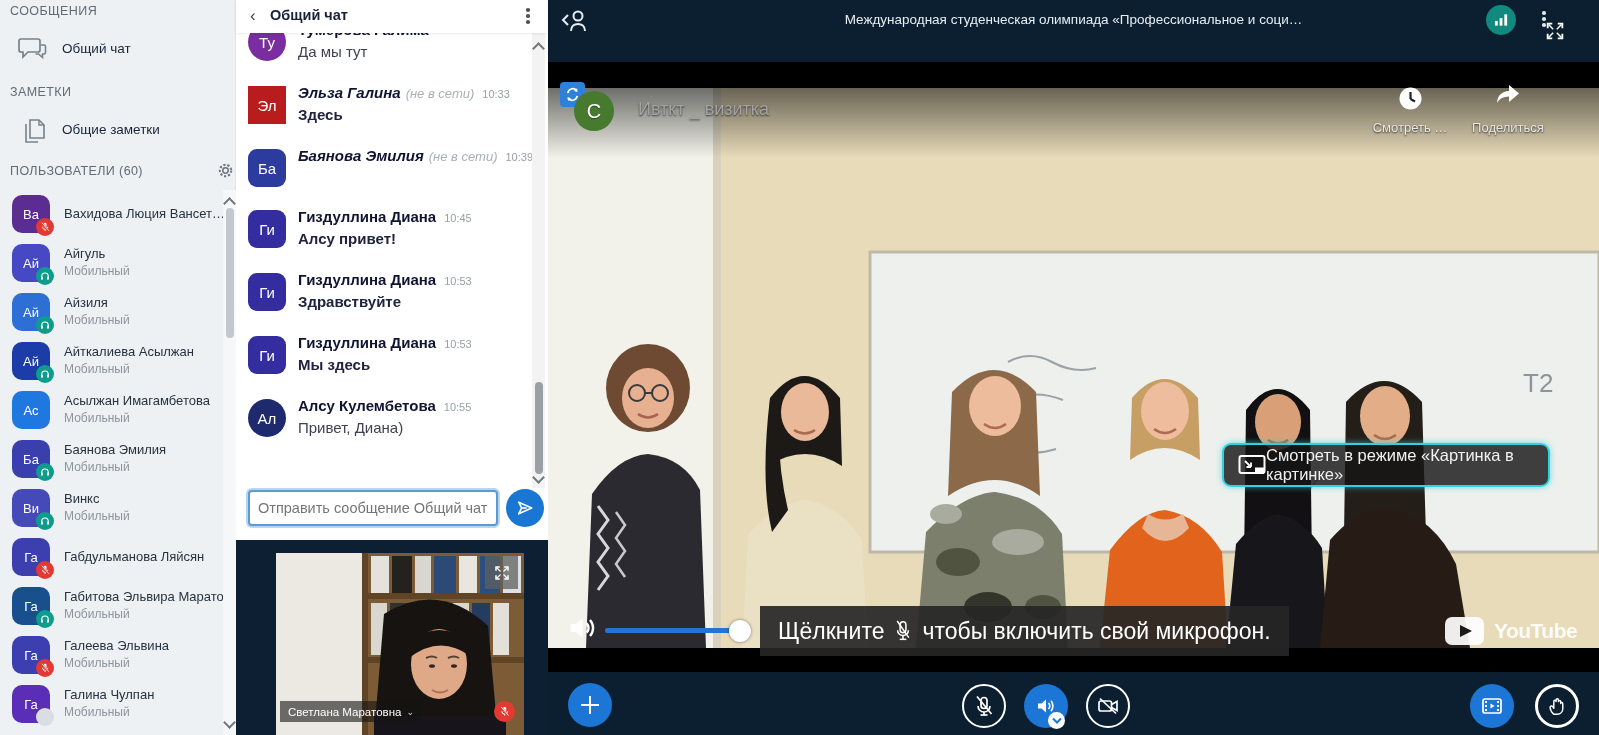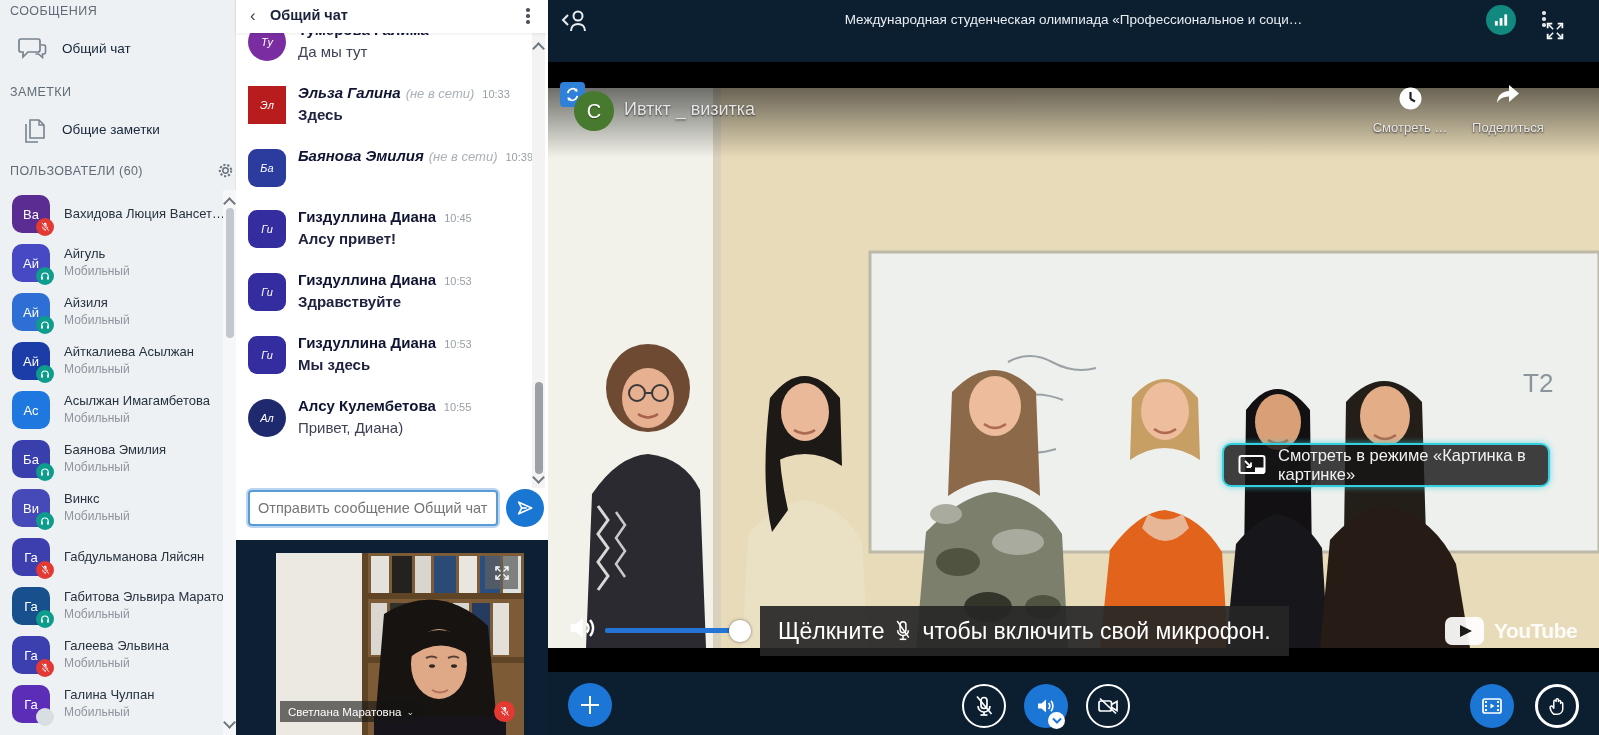--- a/index.html
+++ b/index.html
@@ -37,22 +37,22 @@
                  z-index:5; box-shadow:0 1px 3px rgba(0,0,0,.08); }
   #chat-title { position:absolute; left:34px; top:7px; font-size:14.5px; font-weight:bold; color:#19203a; }
   #chat-back { position:absolute; left:14px; top:6px; font-size:17px; color:#3a4350; cursor:pointer; }
   .dots { display:flex; flex-direction:column; gap:2.5px; cursor:pointer; }
   .dots i { width:3.5px; height:3.5px; border-radius:50%; background:#4a525a; }
   #chat-menu { position:absolute; left:290px; top:8px; }
 
   #msgs { position:absolute; left:0; top:33px; width:296px; height:457px; overflow:hidden; }
   .msg { display:flex; padding:0 0 21px 12px; }
   .msg:first-child { margin-top:-12px; }
-  .mavatar { flex:0 0 38px; width:38px; height:38px; margin-top:2px; color:#fff; font-size:11px;
-             display:flex; align-items:center; justify-content:center;font-style:italic; }
+  .mavatar { flex:0 0 38px; width:38px; height:38px; margin-top:2px; color:#fff; font-size:15px;
+             display:flex; align-items:center; justify-content:center; }
   .mbody { margin-left:12px; width:232px; }
   .mhead { height:20px; white-space:nowrap; }
   .mname { font-size:15px; font-weight:bold; color:#101433; }
   .mname.off { font-style:italic; }
   .mstatus { font-size:13px; font-style:italic; color:#a9b0b8; margin-left:5px; }
   .mtime { font-size:11px; color:#98a0a6; margin-left:8px; }
   .mtext { font-size:15px; color:#3f4255; line-height:22px; }
   .mtext.b { font-weight:bold; color:#20233f; }
 
   #chat-input-row { position:absolute; left:0; top:488px; width:312px; height:44px; z-index:6; background:#fff; }
@@ -73,32 +73,32 @@
   #v-title { position:absolute; left:0; top:12px; width:1051px; text-align:center;
              font-size:13.5px; color:#e8edf2; }
   #stats-btn { position:absolute; left:938px; top:5px; width:30px; height:30px; border-radius:50%;
                background:#11897f; display:flex; align-items:center; justify-content:center; cursor:pointer; }
   #v-menu { position:absolute; left:994px; top:11px; }
   #v-menu i { background:#dfe5ea; }
 
   #player { position:absolute; left:0; top:62px; width:1051px; height:610px; background:#000; }
 
   .ovl-label { color:#e8e8e8; font-size:13px; text-shadow:0 1px 2px rgba(0,0,0,.8); }
-  #yt-head-title { position:absolute; left:76px; top:99px; font-size:18px; color:#e5e5e5;
+  #yt-head-title { position:absolute; left:90px; top:99px; font-size:18px; color:#a3a3a3;
                    text-shadow:0 1px 2px rgba(0,0,0,.7);text-align:right; }
   #chan-avatar { position:absolute; left:26px; top:91px; width:40px; height:40px; border-radius:50%;
                  background:#47792f; color:#fff; font-size:20px; display:flex; align-items:center;
                  justify-content:center; text-shadow:0 1px 1px rgba(0,0,0,.4); cursor:pointer; }
   #sync-btn { position:absolute; left:12px; top:82px; width:25px; height:25px; border-radius:4px;
               background:#2f80d9; display:flex; align-items:center; justify-content:center; cursor:pointer; }
 
   #pip-btn { position:absolute; left:674px; top:443px; width:328px; height:44px; border-radius:9px;
              background:rgba(22,22,22,.82); border:2px solid #35d0e0;
              box-shadow:0 0 6px rgba(53,208,224,.7); display:flex; align-items:center; cursor:pointer; }
-  #pip-btn span { color:#f1f1f1; font-size:16.5px; margin-left:12px; }
+  #pip-btn span { color:#f1f1f1; font-size:16.5px; }
 
   #mic-hint { position:absolute; left:212px; top:606px; height:50px; padding:0 18px;
               background:rgba(38,38,38,.92); display:flex; align-items:center; gap:9px; }
   #mic-hint span { color:#fff; font-size:23px; }
 
   .toolbtn { position:absolute; width:44px; height:44px; border-radius:50%; border:none; cursor:pointer;
              display:flex; align-items:center; justify-content:center; }
   .toolbtn.blue { background:#1c76d6; }
   .toolbtn.ring { background:transparent; border:2.5px solid #fff; }
 

